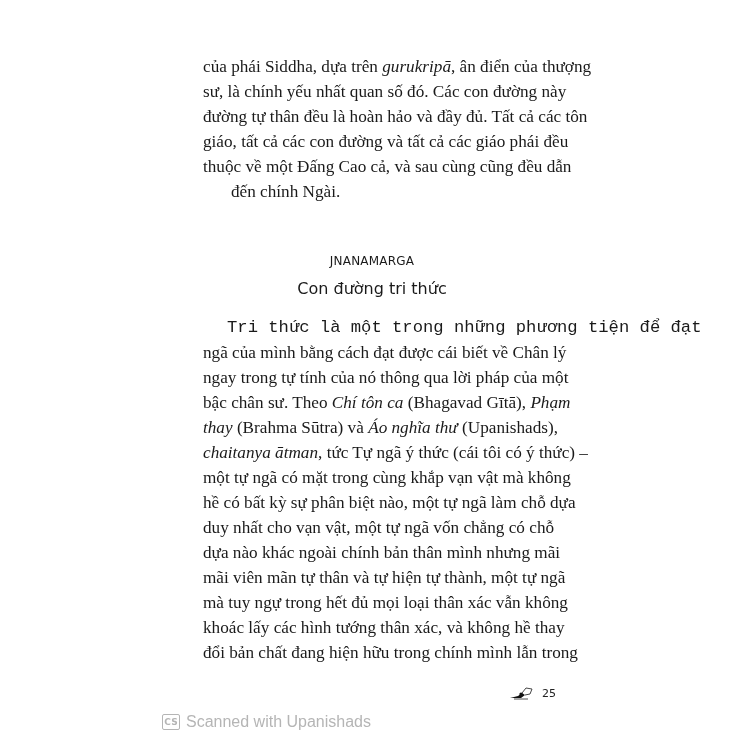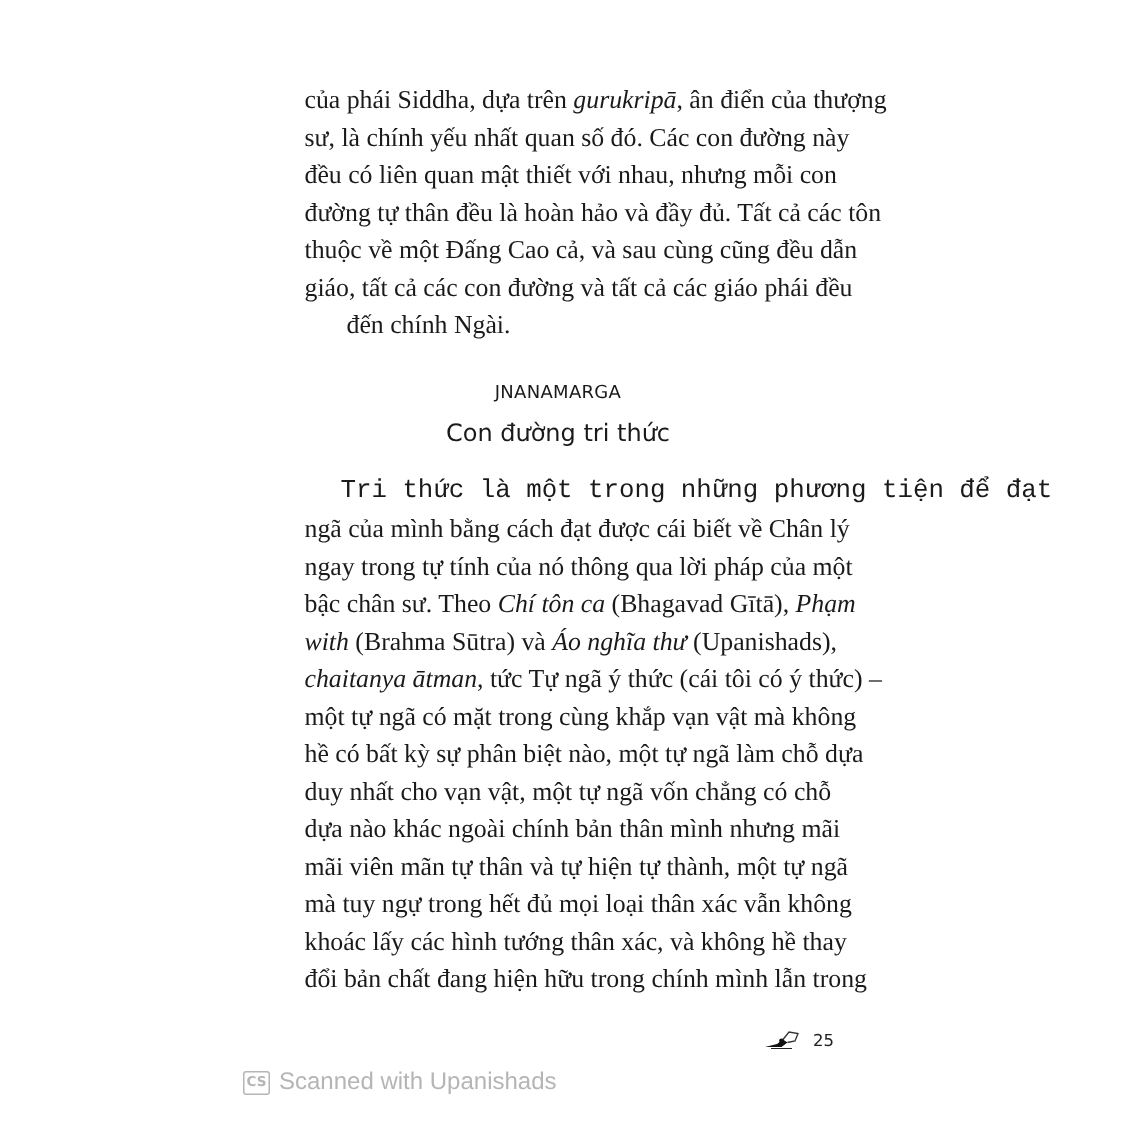--- a/index.html
+++ b/index.html
@@ -36,36 +36,35 @@
       font-size: 9px; font-weight: bold; display: flex; align-items: center; justify-content: center;
       color: #b5b5b5; box-sizing: border-box; font-family: "DejaVu Sans", sans-serif;
     }
   </style>
 </head>
 <body>
 
 <div class="page">
   <span class="line"><span>của phái Siddha, dựa trên </span><em>gurukripā</em><span>, ân điển của thượng</span></span>
   <span class="line">sư, là chính yếu nhất quan số đó. Các con đường này</span>
-  <span class="line">đều có liên quan mật thiết với nhau, nhưng mỗi con</span>
   <span class="line">đường tự thân đều là hoàn hảo và đầy đủ. Tất cả các tôn</span>
+  <span class="line">giáo, tất cả các con đường và tất cả các giáo phái đều</span>
   <span class="line">thuộc về một Đấng Cao cả, và sau cùng cũng đều dẫn</span>
-  <span class="line">giáo, tất cả các con đường và tất cả các giáo phái đều</span>
   <span class="line last">đến chính Ngài.</span>
 </div>
 
 <div class="heading h1">JNANAMARGA</div>
 <div class="heading h2">Con đường tri thức</div>
 
 <div class="body2">
   <span class="line indent">Tri thức là một trong những phương tiện để đạt</span>
   <span class="line">ngã của mình bằng cách đạt được cái biết về Chân lý</span>
   <span class="line">ngay trong tự tính của nó thông qua lời pháp của một</span>
   <span class="line"><span>bậc chân sư. Theo </span><em>Chí tôn ca</em><span> (Bhagavad Gītā), </span><em>Phạm</em></span>
-  <span class="line"><em>with</em><span> (Brahma Sūtra) và </span><em>Áo nghĩa thư</em><span> (Upanishads),</span></span>
+  <span class="line"><em>thay</em><span> (Brahma Sūtra) và </span><em>Áo nghĩa thư</em><span> (Upanishads),</span></span>
   <span class="line"><em>chaitanya ātman</em><span>, tức Tự ngã ý thức (cái tôi có ý thức) –</span></span>
   <span class="line">một tự ngã có mặt trong cùng khắp vạn vật mà không</span>
   <span class="line">hề có bất kỳ sự phân biệt nào, một tự ngã làm chỗ dựa</span>
   <span class="line">duy nhất cho vạn vật, một tự ngã vốn chẳng có chỗ</span>
   <span class="line">dựa nào khác ngoài chính bản thân mình nhưng mãi</span>
   <span class="line">mãi viên mãn tự thân và tự hiện tự thành, một tự ngã</span>
   <span class="line">mà tuy ngự trong hết đủ mọi loại thân xác vẫn không</span>
   <span class="line">khoác lấy các hình tướng thân xác, và không hề thay</span>
   <span class="line">đổi bản chất đang hiện hữu trong chính mình lẫn trong</span>
 </div>

